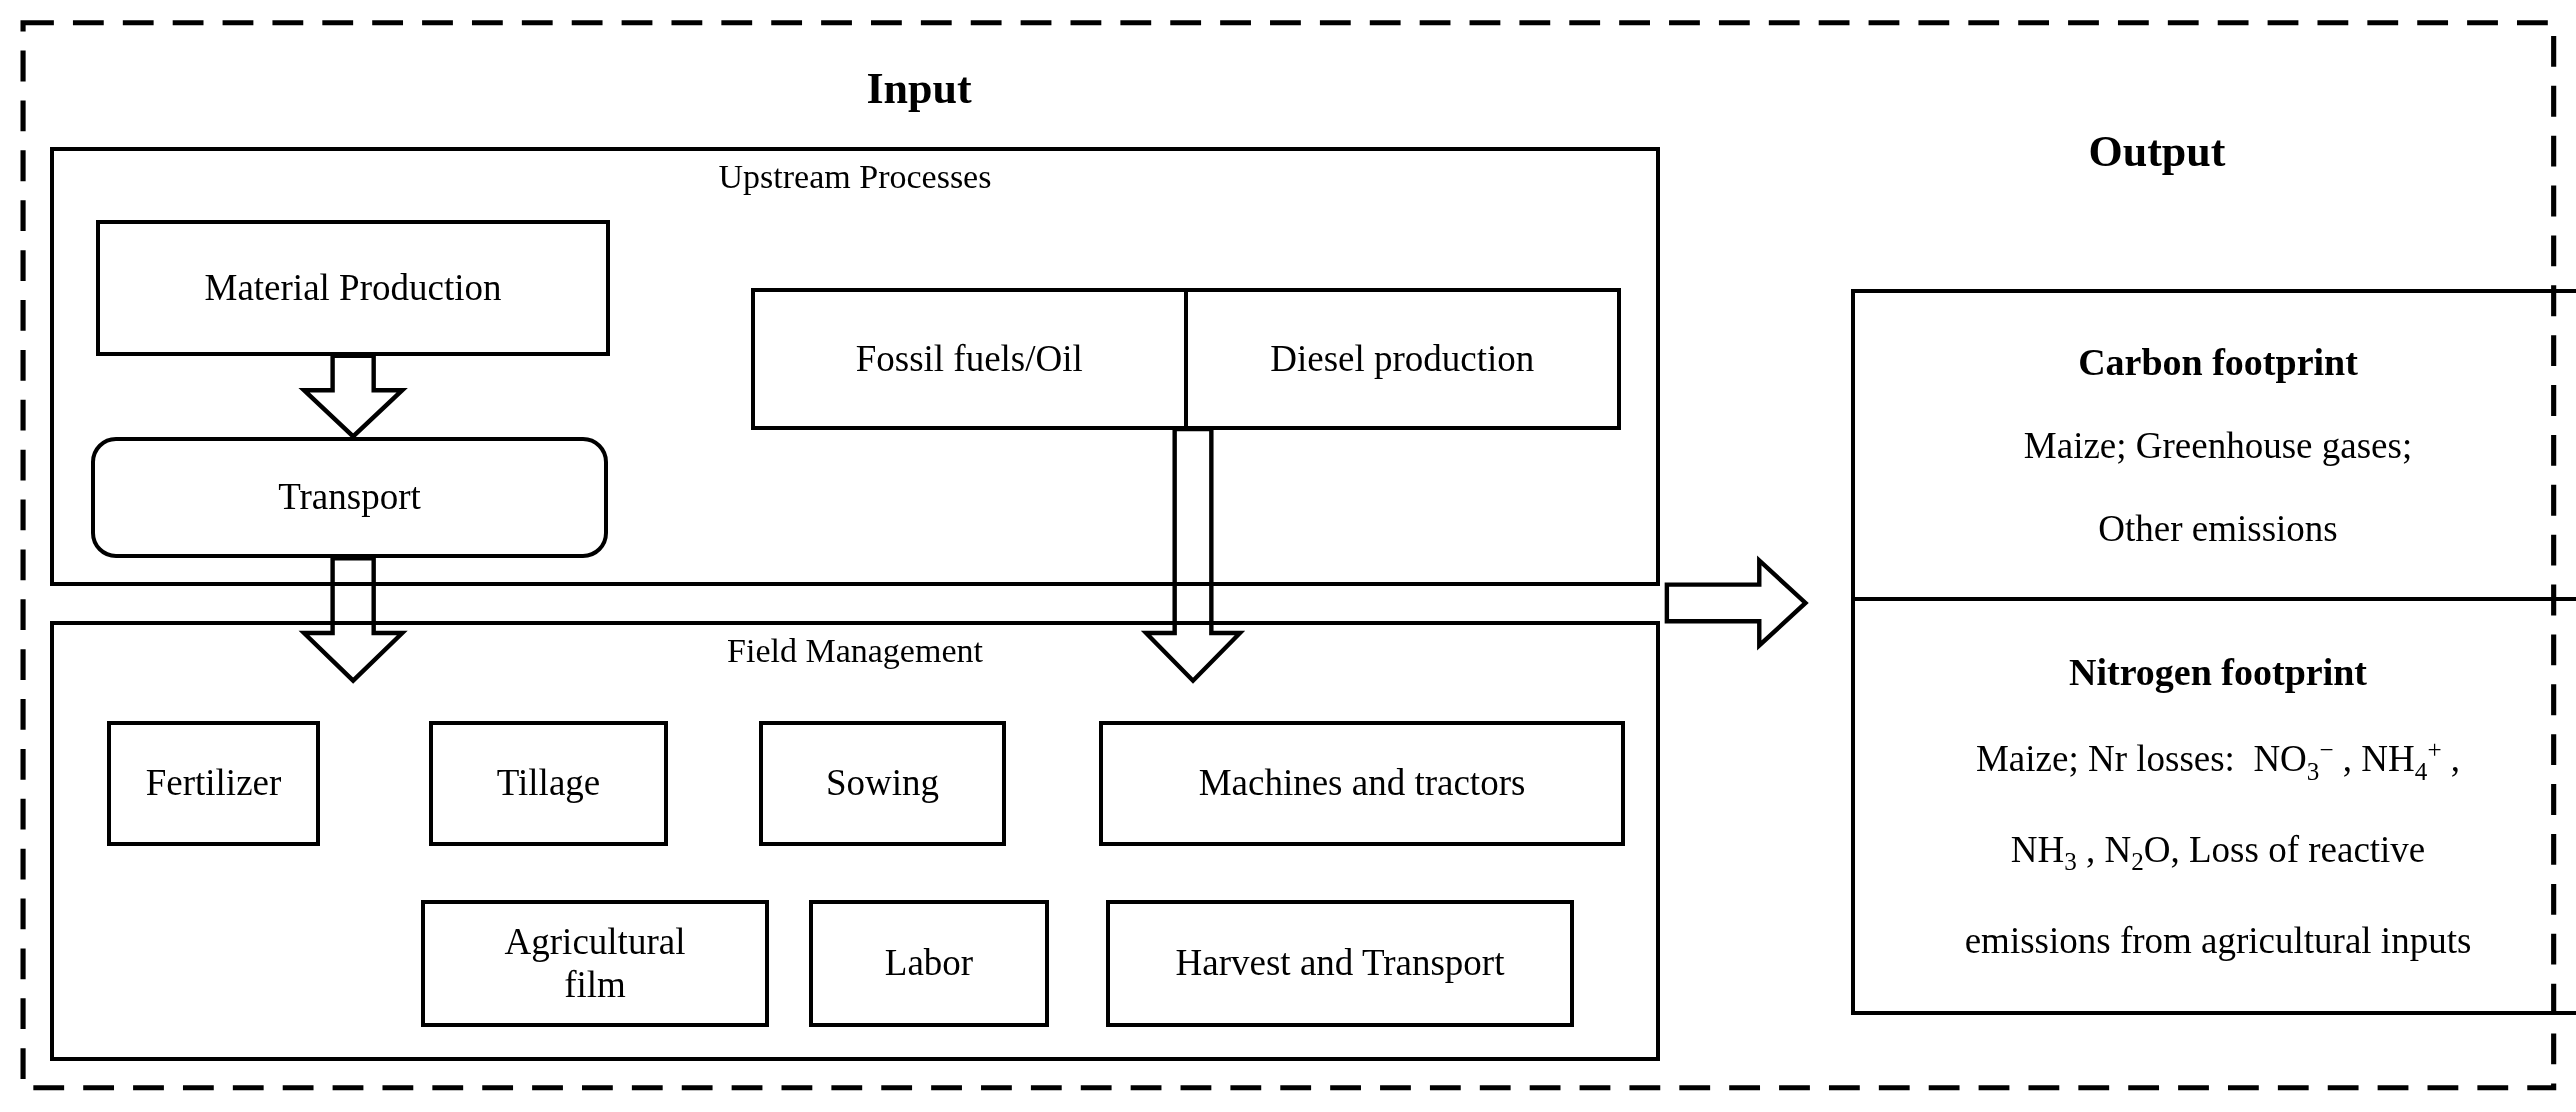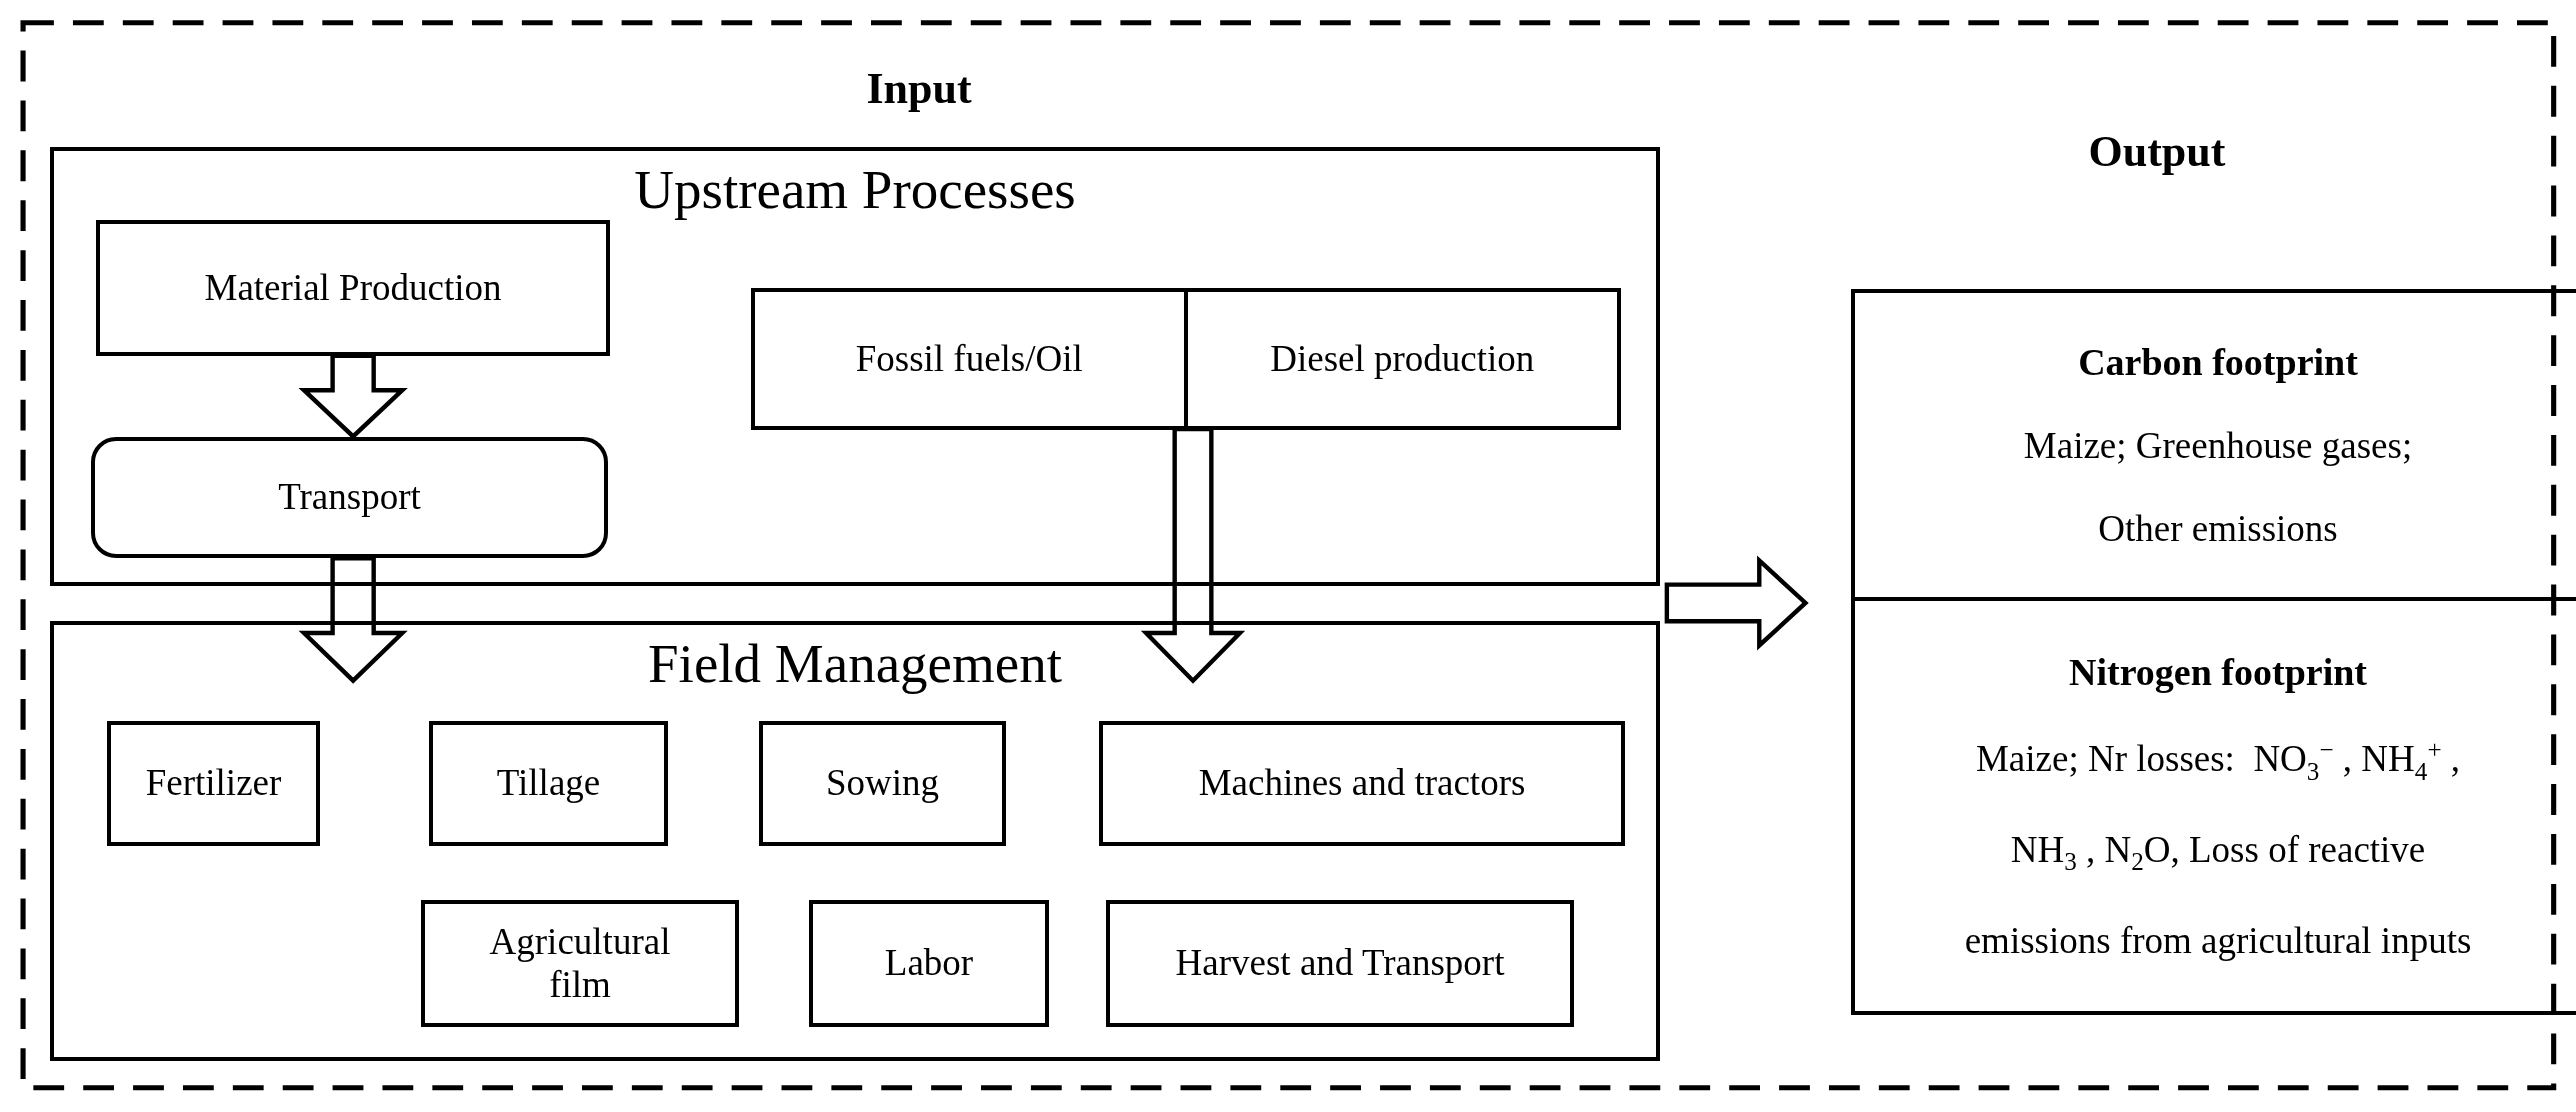--- a/index.html
+++ b/index.html
@@ -5,21 +5,21 @@
   html,body{margin:0;padding:0;background:#ffffff;}
   .canvas{
     position:relative;width:2576px;height:1112px;background:#ffffff;
     font-family:"Liberation Serif","DejaVu Serif",serif;color:#000;overflow:hidden;
   }
   .layer{position:absolute;left:0;top:0;width:2576px;height:1112px;}
   .abs{position:absolute;box-sizing:border-box;}
   .solid-box{border:4.4px solid #000;background:transparent;display:flex;align-items:center;justify-content:center;text-align:center;}
   .box-label{font-size:37px;line-height:1.15;padding:0 10.3px;}
   .section-title{font-weight:bold;font-size:44px;transform:translateX(-50%);white-space:nowrap;}
-  .group-title{font-size:55px;text-align:center;white-space:nowrap;transform:translateX(-50%);}
+  .group-title{font-size:34px;text-align:center;white-space:nowrap;transform:translateX(-50%);}
   .split-group{display:flex;border:4.4px solid #000;background:transparent;}
   .split-cell{display:flex;align-items:center;justify-content:center;text-align:center;flex:1 1 auto;}
   .split-cell + .split-cell{border-left:4.4px solid #000;}
   .out-cell{display:flex;flex-direction:column;align-items:center;justify-content:space-evenly;text-align:center;padding:7.3px 11.7px;box-sizing:border-box;}
   .out-heading{font-weight:bold;font-size:38px;}
   .out-line{font-size:37px;white-space:pre-wrap;}
   .out-line sub{font-size:68%;}
   .out-line sup{font-size:68%;}
 </style>
 </head>
@@ -67,21 +67,21 @@
   <div class="abs solid-box" style="left:429px;top:721px;width:239px;height:125px;">
     <span class="box-label">Tillage</span>
   </div>
   <div class="abs solid-box" style="left:759px;top:721px;width:247px;height:125px;">
     <span class="box-label">Sowing</span>
   </div>
   <div class="abs solid-box" style="left:1099px;top:721px;width:526px;height:125px;">
     <span class="box-label">Machines and tractors</span>
   </div>
 
-  <div class="abs solid-box" style="left:421px;top:900px;width:318px;height:127px;">
+  <div class="abs solid-box" style="left:421px;top:900px;width:348px;height:127px;">
     <span class="box-label" style="max-width:242px;">Agricultural film</span>
   </div>
   <div class="abs solid-box" style="left:809px;top:900px;width:240px;height:127px;">
     <span class="box-label">Labor</span>
   </div>
   <div class="abs solid-box" style="left:1106px;top:900px;width:468px;height:127px;">
     <span class="box-label">Harvest and Transport</span>
   </div>
 
   <div class="abs" style="left:1808px;top:289px;width:734px;height:726px;border:4.4px solid #000;display:flex;flex-direction:column;margin-left:43px;">

